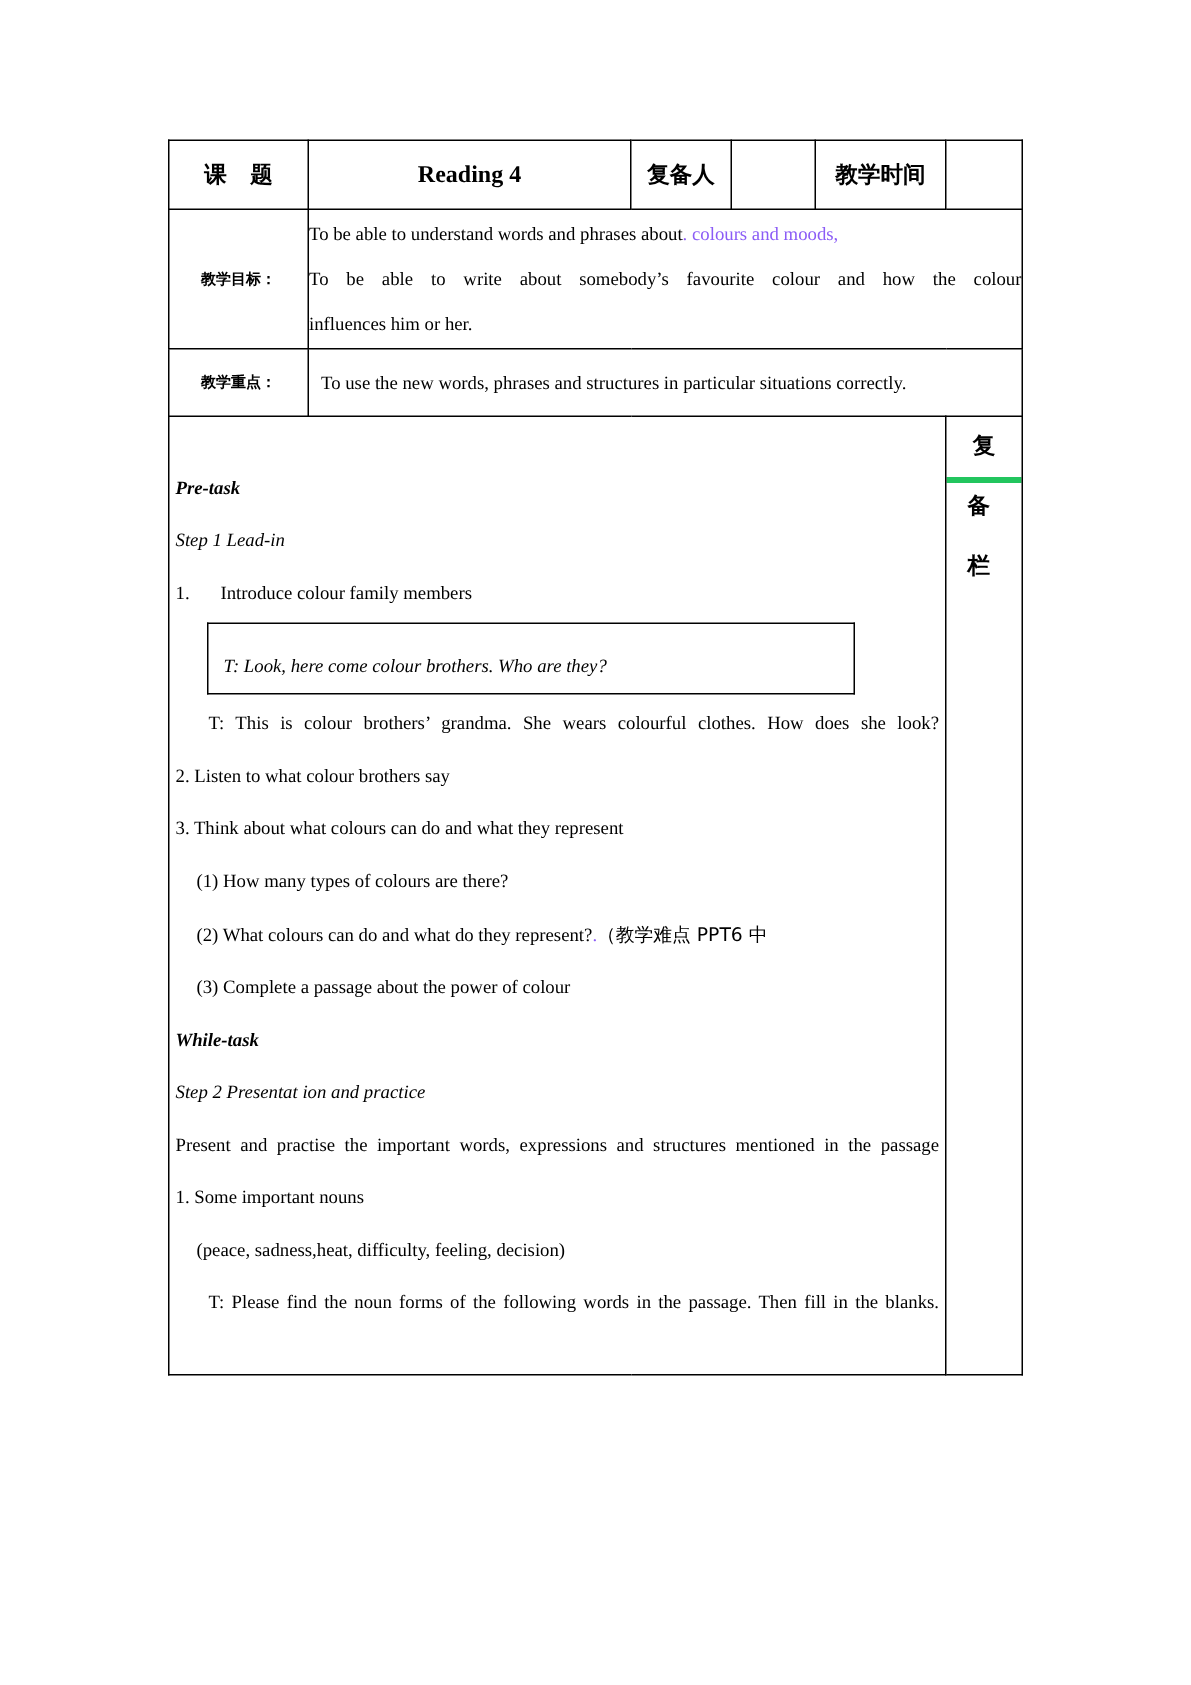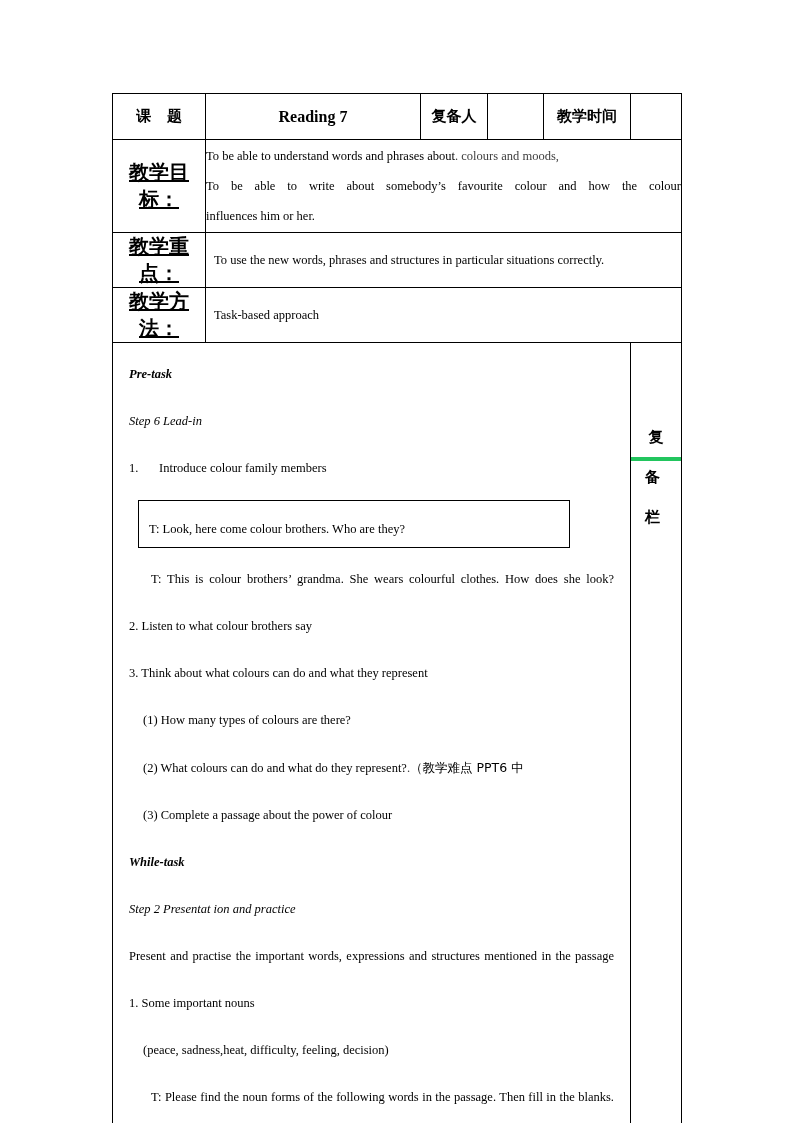--- a/index.html
+++ b/index.html
@@ -53,23 +53,22 @@
   }
   .hdr-title {
     font-size: 16px;
     font-weight: bold;
   }
 
   
   .lbl {
     text-align: center;
     font-weight: bold;
-    font-size: 20px;
+    font-size: 10px;
     padding: 0 2px;
-    text-decoration: underline;
   }
   
   .attr {
     padding: 5px 8px 5px 8px;
     font-size: 12.5px;
     line-height: 30px;
     text-align: justify;
     text-justify: inter-word;
   }
   .attr.single {
@@ -77,21 +76,21 @@
     padding: 6px 8px;
   }
   .row-goal td { height: 92px; }
   .row-32 td   { height: 32px; }
 
   .just {
     text-align: justify;
     text-align-last: justify;
   }
   .sp-err {
-    color: #404040;
+    color: #8b5cf6;
   }
 
   
   .proc-cell {
     padding: 8px 6px 8px 6px;
     vertical-align: top;
     font-size: 12.5px;
     height: 634px;
   }
   .review-cell {
@@ -106,21 +105,21 @@
     font-weight: bold;
     font-size: 15px;
     letter-spacing: 7px;
     text-indent: 7px;
     line-height: 40px;
   }
   .review-body { height: 594px; }
 
   
   .p {
-    margin: 16px;
+    margin: 4px;
     line-height: 31px;
     font-size: 12.5px;
   }
   .p.bold-ital { font-weight: bold; font-style: italic; }
   .p.ital      { font-style: italic; }
   .p.ind1      { padding-left: 14px; }
   .p.just {
     text-align: justify;
     text-align-last: justify;
   }
@@ -142,20 +141,21 @@
     width: 432px;
     margin: 2px 0 2px 25px;
   }
   .dlg-table td {
     border: 1px solid #000000;
     padding: 18px 0 7px 10px;
     font-size: 12.5px;
     line-height: 21px;
     height: 21px;
     vertical-align: middle;
+    font-style: italic;
   }
   .dlg-table td.pad2 { padding-left: 22px; }
 
   .cn { font-family: "DejaVu Sans", sans-serif; font-size: 12.5px; }
 </style>
 </head>
 <body>
 
 <div class="page">
 
@@ -165,21 +165,21 @@
       <col style="width:215px">
       <col style="width:67px">
       <col style="width:56px">
       <col style="width:87px">
       <col style="width:51px">
     </colgroup>
     <tbody>
 
       <tr>
         <td class="hdr-cell hdr-cn">课  题</td>
-        <td class="hdr-cell hdr-title">Reading 7</td>
+        <td class="hdr-cell hdr-title">Reading 4</td>
         <td class="hdr-cell hdr-cn-tight">复备人</td>
         <td class="hdr-cell"></td>
         <td class="hdr-cell hdr-cn-tight">教学时间</td>
         <td class="hdr-cell"></td>
       </tr>
 
       <tr class="row-goal">
         <td class="lbl">教学目标：</td>
         <td class="attr" colspan="5">
           <div><span>To be able to understand words and phrases about</span><span class="sp-err">. colours and moods,</span></div>
@@ -187,32 +187,28 @@
           <div>influences him or her.</div>
         </td>
       </tr>
 
 
       <tr class="row-32">
         <td class="lbl">教学重点：</td>
         <td class="attr single" colspan="5">To use the new words, phrases and structures in particular situations correctly.</td>
       </tr>
 
-      <tr class="row-32">
-        <td class="lbl">教学方法：</td>
-        <td class="attr single" colspan="5">Task-based approach</td>
-      </tr>
 
 
       <tr>
         <td class="proc-cell" colspan="5">
 
           <div class="p bold-ital">Pre-task</div>
 
-          <div class="p ital">Step 6 Lead-in</div>
+          <div class="p ital">Step 1 Lead-in</div>
 
           <div class="p numrow"><span class="num">1.</span><span>Introduce colour family members</span></div>
 
           <table class="dlg-table">
             <tbody>
               <tr>
                 <td>T: Look, here come colour brothers. Who are they?</td>
               </tr>
             </tbody>
           </table>

